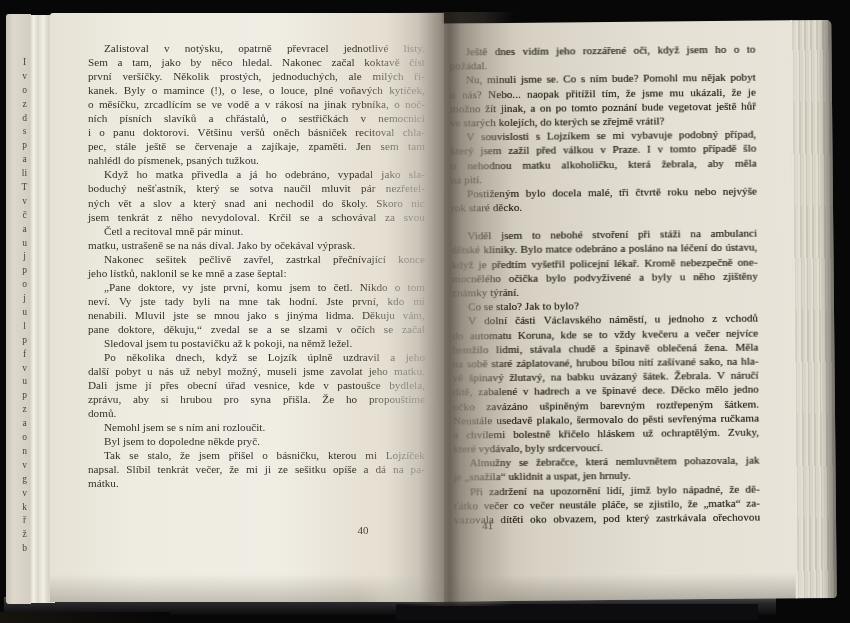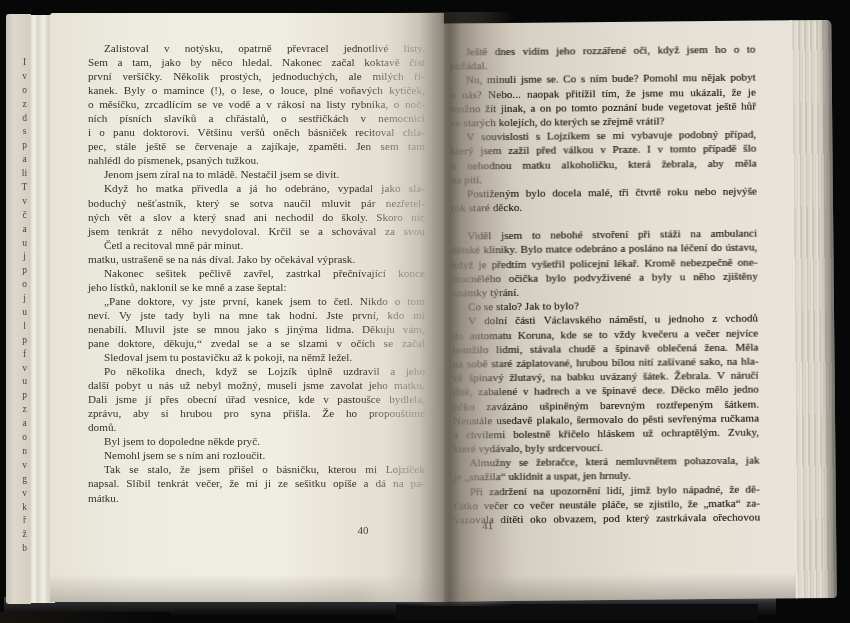--- a/index.html
+++ b/index.html
@@ -228,21 +228,21 @@
         <span>o</span>
         <span>měsíčku,</span>
         <span>zrcadlícím</span>
         <span>se</span>
         <span>ve</span>
         <span>vodě</span>
         <span>a</span>
         <span>v</span>
         <span>rákosí</span>
         <span>na</span>
-        <span>listy</span>
+        <span>jinak</span>
         <span>rybníka,</span>
         <span>o</span>
         <span>noč-</span>
       </div>
       <div class="line jline">
         <span>ních</span>
         <span>písních</span>
         <span>slavíků</span>
         <span>a</span>
         <span>chřástalů,</span>
@@ -270,21 +270,20 @@
         <span>se</span>
         <span>červenaje</span>
         <span>a</span>
         <span>zajíkaje,</span>
         <span>zpaměti.</span>
         <span>Jen</span>
         <span>sem</span>
         <span>tam</span>
       </div>
       <div class="line last">nahlédl do písmenek, psaných tužkou.</div>
-      <div class="line last indent">Jenom jsem zíral na to mládě. Nestačil jsem se divit.</div>
       <div class="line jline indent">
         <span>Když</span>
         <span>ho</span>
         <span>matka</span>
         <span>přivedla</span>
         <span>a</span>
         <span>já</span>
         <span>ho</span>
         <span>odebráno,</span>
         <span>vypadal</span>
@@ -341,21 +340,21 @@
         <span>přečnívající</span>
         <span>konce</span>
       </div>
       <div class="line last">jeho lístků, naklonil se ke mně a zase šeptal:</div>
       <div class="line jline indent">
         <span>„Pane</span>
         <span>doktore,</span>
         <span>vy</span>
         <span>jste</span>
         <span>první,</span>
-        <span>kanek</span>
+        <span>komu</span>
         <span>jsem</span>
         <span>to</span>
         <span>četl.</span>
         <span>Nikdo</span>
         <span>o</span>
         <span>tom</span>
       </div>
       <div class="line jline">
         <span>neví.</span>
         <span>Vy</span>
@@ -444,22 +443,22 @@
         <span>si</span>
         <span>hrubou</span>
         <span>pro</span>
         <span>syna</span>
         <span>přišla.</span>
         <span>Že</span>
         <span>ho</span>
         <span>propouštíme</span>
       </div>
       <div class="line last">domů.</div>
+      <div class="line last indent">Nemohl jsem se s ním ani rozloučit.</div>
       <div class="line last indent">Byl jsem to dopoledne někde pryč.</div>
-      <div class="line last indent">Nemohl jsem se s ním ani rozloučit.</div>
       <div class="line jline indent">
         <span>Tak</span>
         <span>se</span>
         <span>stalo,</span>
         <span>že</span>
         <span>jsem</span>
         <span>přišel</span>
         <span>o</span>
         <span>básničku,</span>
         <span>kterou</span>

